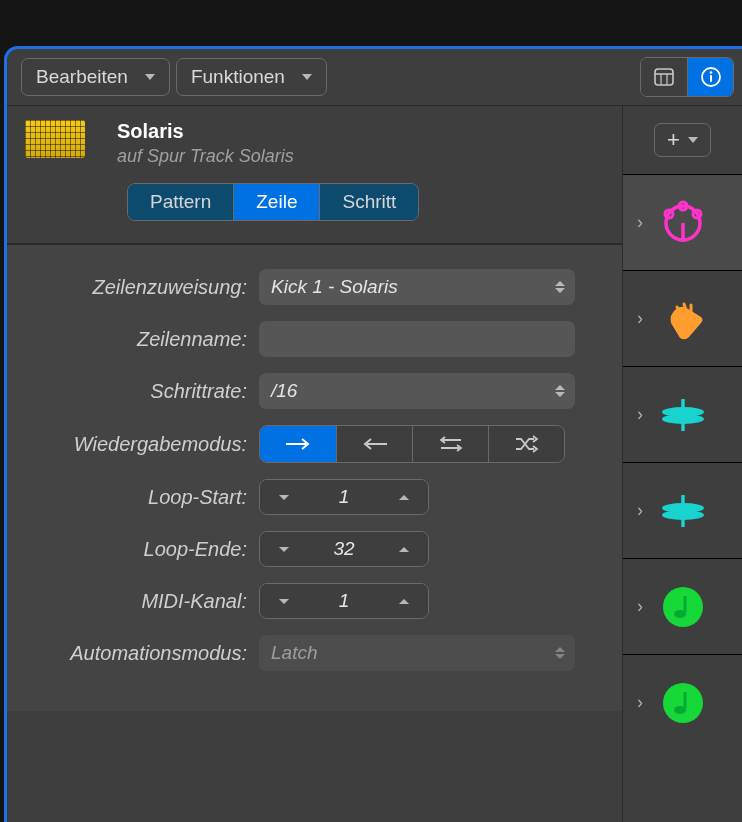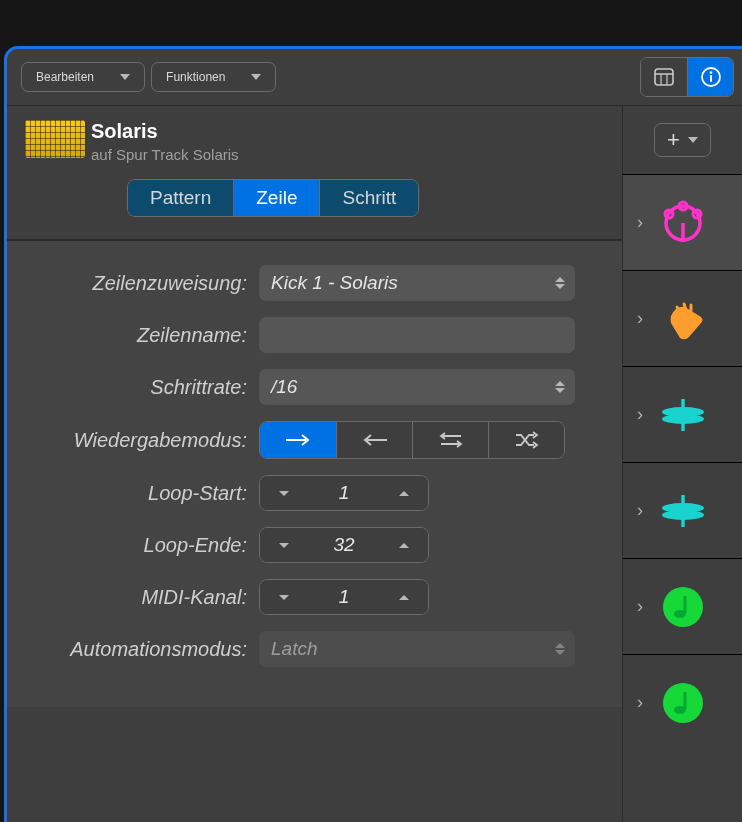--- a/index.html
+++ b/index.html
@@ -21,27 +21,27 @@
   .toolbar {
     display: flex;
     align-items: center;
     gap: 6px;
     padding: 8px 8px 8px 14px;
     border-bottom: 1px solid #2a2a2a;
   }
   .menu-btn {
     display: inline-flex;
     align-items: center;
-    gap: 26px;
+    gap: 17px;
     background: #3e3e3e;
     border: 1px solid #6a6a6a;
     border-radius: 7px;
     padding: 7px 14px;
     color: #d9d9d9;
-    font-size: 12px;
+    font-size: 19px;
     cursor: pointer;
   }
   .chev-down {
     width: 0; height: 0;
     border-left: 5px solid transparent;
     border-right: 5px solid transparent;
     border-top: 6px solid #b8b8b8;
   }
   .spacer { flex: 1; }
   .tb-icon-group {
@@ -62,41 +62,41 @@
   .body { display: flex; height: calc(100% - 56px); }
   .main {
     flex: 1;
     background: #3e3e3e;
     padding: 14px 0 0 0;
     overflow: hidden;
   }
   .header-row {
     display: flex;
     align-items: flex-start;
-    gap: 6px;
+    gap: 32px;
     padding: 0 18px;
   }
   .seq-thumb {
     width: 60px; height: 38px;
     background: linear-gradient(#f7ca18, #d1a90a);
     border-radius: 3px;
     position: relative;
     overflow: hidden;
     flex-shrink: 0;
   }
   .seq-thumb::before {
     content: "";
     position: absolute; inset: 0;
     background-image:
       repeating-linear-gradient(to right, rgba(0,0,0,.45) 0 1px, transparent 1px 5px),
       repeating-linear-gradient(to bottom, rgba(0,0,0,.45) 0 1px, transparent 1px 6px);
   }
   .header-text { flex: 1; }
   .title { color: #fff; font-size: 20px; font-weight: 600; }
-  .subtitle { color: #a0a0a0; font-size: 15px; margin-top: 3px; }
+  .subtitle { color: #a0a0a0; font-size: 18px; margin-top: 3px; font-style: italic; }
 
   .tabs {
     display: inline-flex;
     border: 1px solid #6a6a6a;
     border-radius: 8px;
     overflow: hidden;
     margin: 16px 0 0 120px;
   }
   .tab {
     padding: 7px 22px;

